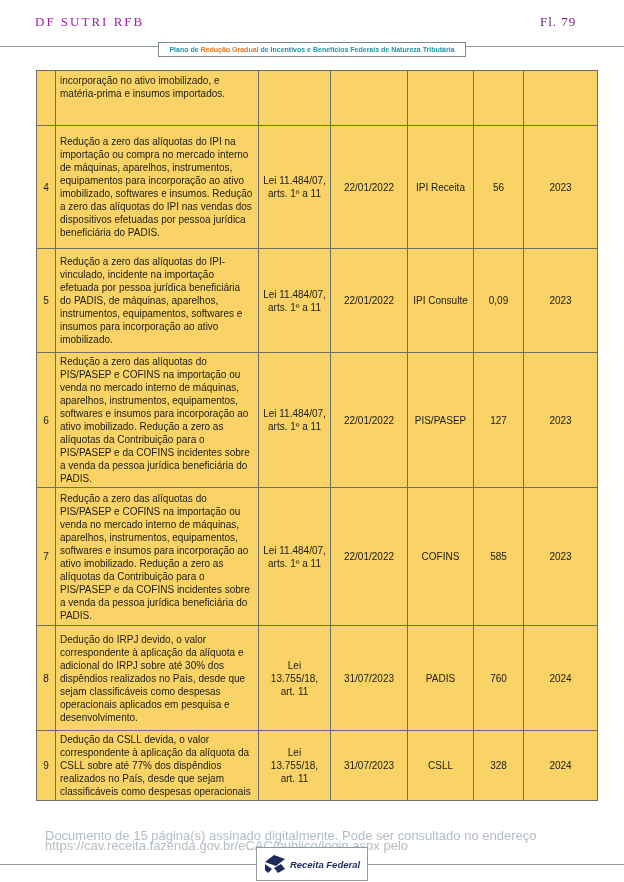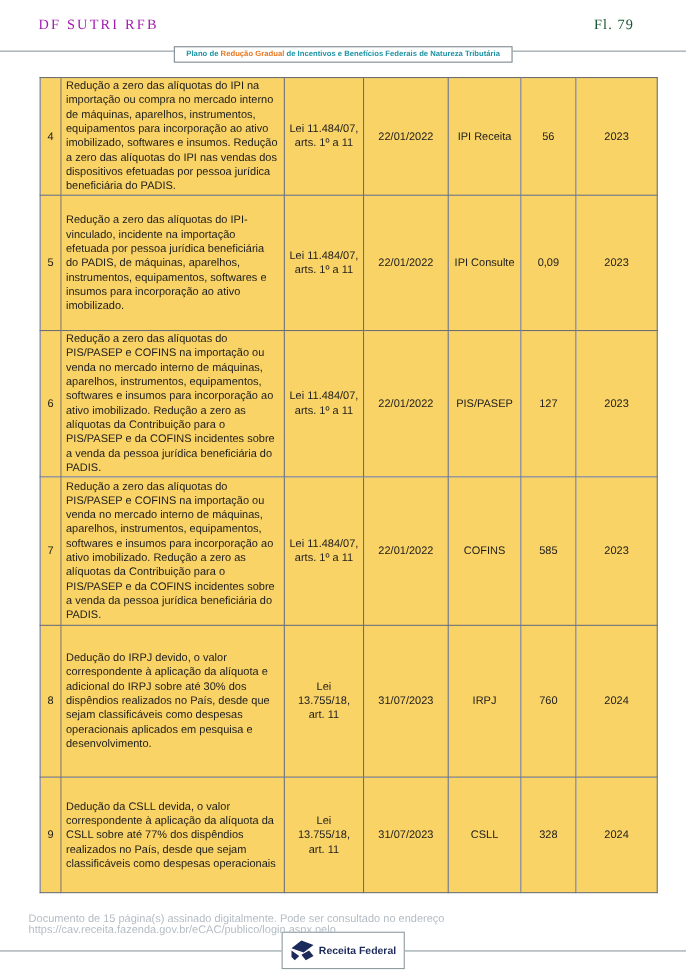--- a/index.html
+++ b/index.html
@@ -13,21 +13,21 @@
 
   
   .hdr-left {
     position: absolute; left: 35px; top: 14px;
     font-family: "Liberation Serif", serif;
     font-size: 13px; letter-spacing: 2px; color: #a21caf;
   }
   .hdr-right {
     position: absolute; left: 540px; top: 14px;
     font-family: "Liberation Serif", serif;
-    font-size: 13px; letter-spacing: 1px; color: #14532d;
+    font-size: 13px; letter-spacing: 1px; color: #701a75;
   }
   .hdr-rule {
     position: absolute; left: 0; top: 46px; width: 624px; height: 1px;
     background: #8e9ba1; z-index: 1;
   }
   .banner-wrap {
     position: absolute; left: 0; top: 38px; width: 624px;
     text-align: center; z-index: 2;
   }
   .banner-box {
@@ -65,40 +65,41 @@
   tr:nth-child(1) { height: 55px;  }
   tr:nth-child(2) { height: 123px; }
   tr:nth-child(3) { height: 104px; }
   tr:nth-child(4) { height: 135px; }
   tr:nth-child(5) { height: 138px; }
   tr:nth-child(6) { height: 105px; }
   tr:nth-child(7) { height: 70px;  }
 
   
   .footer-note {
-    position: absolute; left: 26px; top: 831px; width: 560px;
-    font-size: 10px; line-height: 10px;
+    position: absolute; left: 45px; top: 831px; width: 560px;
+    font-size: 13px; line-height: 10px;
     color: #b4bcc4;
   }
   .footer-rule {
     position: absolute; left: 0; top: 864px; width: 624px; height: 1px;
     background: #8e9ba1; z-index: 1;
   }
   .logo-box {
     position: absolute; left: 256px; top: 847px;
     width: 110px; height: 32px;
     background: #ffffff;
     border: 1px solid #8e9ba1;
     z-index: 2;
     display: flex; align-items: center; justify-content: center;
     gap: 4px;
   }
   .logo-box .logo-label {
     font-size: 9.5px; font-weight: bold; color: #1b2a5b;
     white-space: nowrap;
+    font-style: italic;
   }
 </style>
 </head>
 <body>
 
 <div class="hdr-left">DF  SUTRI  RFB</div>
 <div class="hdr-right">Fl. 79</div>
 <div class="hdr-rule"></div>
 <div class="banner-wrap">
   <span class="banner-box"><span>Plano de </span><span class="hl">Redução Gradual</span><span> de Incentivos e Benefícios Federais de Natureza Tributária</span></span>
@@ -108,20 +109,29 @@
   <colgroup>
     <col style="width:19px">
       <col style="width:203px">
       <col style="width:72px">
     <col style="width:77px">
       <col style="width:66px">
       <col style="width:50px">
       <col style="width:74px">
   </colgroup>
   <tbody>
+    <tr class="partial">
+      <td class="c-num"></td>
+      <td class="c-desc">incorporação no ativo imobilizado, e matéria-prima e insumos importados.</td>
+      <td class="c-mid"></td>
+      <td class="c-mid"></td>
+      <td class="c-mid"></td>
+      <td class="c-mid"></td>
+      <td class="c-mid"></td>
+    </tr>
     <tr>
       <td class="c-num">4</td>
       <td class="c-desc">Redução a zero das alíquotas do IPI na importação ou compra no mercado interno de máquinas, aparelhos, instrumentos, equipamentos para incorporação ao ativo imobilizado, softwares e insumos. Redução a zero das alíquotas do IPI nas vendas dos dispositivos efetuadas por pessoa jurídica beneficiária do PADIS.</td>
       <td class="c-mid">Lei 11.484/07, arts. 1º a 11</td>
       <td class="c-mid">22/01/2022</td>
       <td class="c-mid">IPI Receita</td>
       <td class="c-mid">56</td>
       <td class="c-mid">2023</td>
     </tr>
     <tr>
@@ -149,21 +159,21 @@
       <td class="c-mid">22/01/2022</td>
       <td class="c-mid">COFINS</td>
       <td class="c-mid">585</td>
       <td class="c-mid">2023</td>
     </tr>
     <tr>
       <td class="c-num">8</td>
       <td class="c-desc">Dedução do IRPJ devido, o valor correspondente à aplicação da alíquota e adicional do IRPJ sobre até 30% dos dispêndios realizados no País,  desde que sejam classificáveis como despesas operacionais  aplicados em pesquisa e desenvolvimento.</td>
       <td class="c-mid">Lei 13.755/18, art. 11</td>
       <td class="c-mid">31/07/2023</td>
-      <td class="c-mid">IRPJ</td>
+      <td class="c-mid">PADIS</td>
       <td class="c-mid">760</td>
       <td class="c-mid">2024</td>
     </tr>
     <tr>
       <td class="c-num">9</td>
       <td class="c-desc">Dedução da CSLL devida, o valor correspondente à aplicação da alíquota da CSLL sobre até 77% dos dispêndios realizados no País,  desde que sejam classificáveis como despesas operacionais</td>
       <td class="c-mid">Lei 13.755/18, art. 11</td>
       <td class="c-mid">31/07/2023</td>
       <td class="c-mid">CSLL</td>
       <td class="c-mid">328</td>

